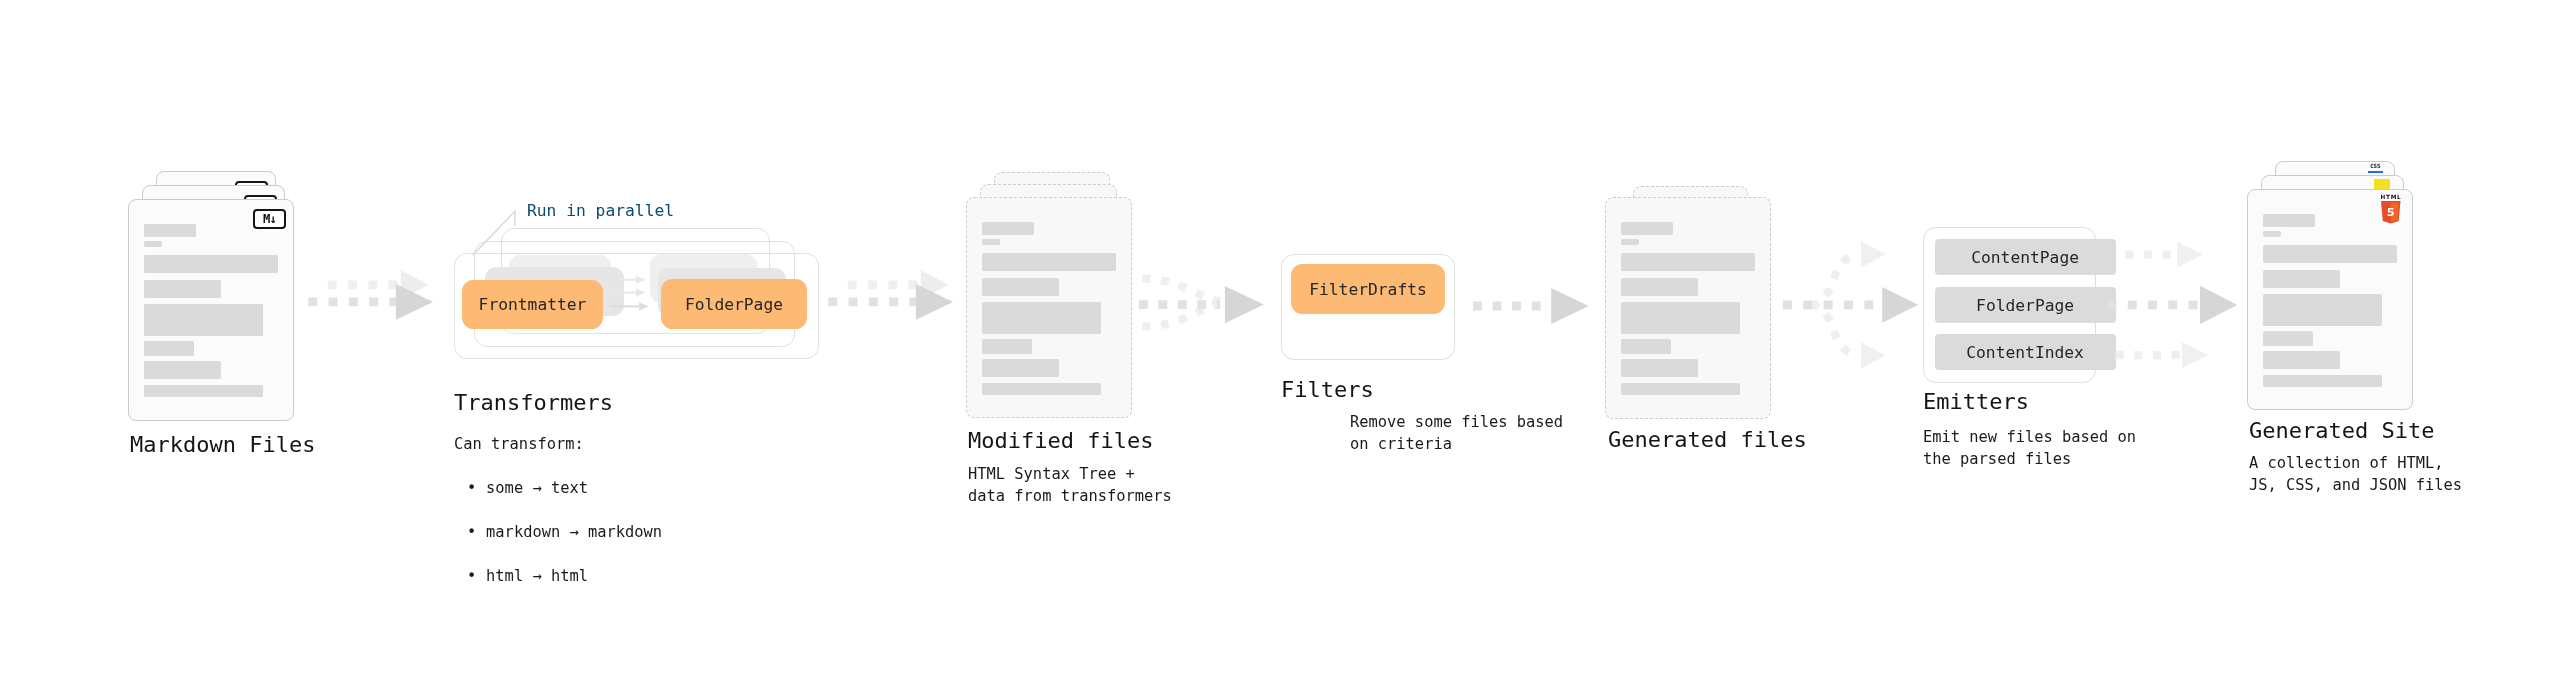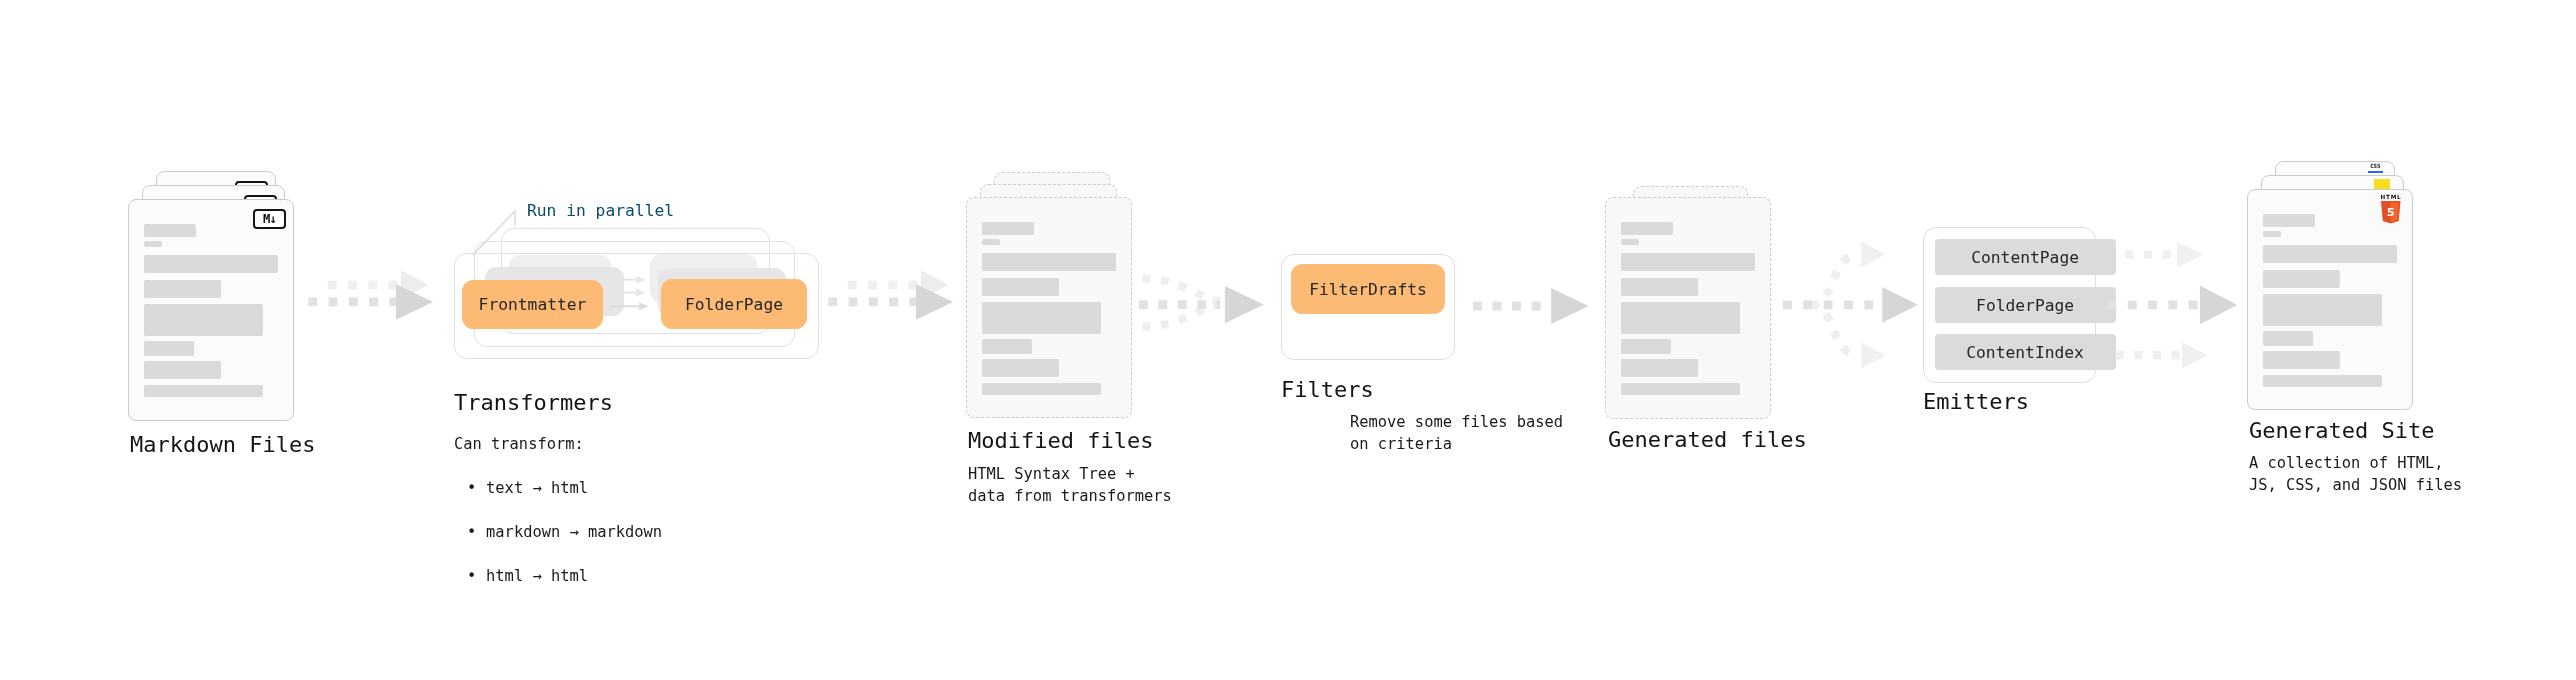--- a/index.html
+++ b/index.html
@@ -90,21 +90,21 @@
       <polygon points="34,7 34,17 46,12" fill="#e7e7e7"></polygon>
     <line x1="2" y1="28" x2="34" y2="28" stroke="#e7e7e7" stroke-width="2.5"></line>
       <polygon points="34,23 34,33 46,28" fill="#e7e7e7"></polygon>
     <line x1="2" y1="45" x2="38" y2="45" stroke="#dcdcdc" stroke-width="2.5"></line>
       <polygon points="38,40 38,50 50,45" fill="#dcdcdc"></polygon>
   </svg>
 
   <div class="h" style="left:454px;top:374px;margin-top:16px;">Transformers</div>
   <div class="d" style="left:454px;top:411px;">
     <div>Can transform:</div>
-    <div class="bullet"><span class="dot">•</span><span>text → html</span></div>
+    <div class="bullet"><span class="dot">•</span><span>some → text</span></div>
     <div class="bullet"><span class="dot">•</span><span>markdown → markdown</span></div>
     <div class="bullet"><span class="dot">•</span><span>html → html</span></div>
   </div>
 
   <svg style="left:825px;top:267px;" width="138" height="73" viewBox="0 0 170 90">
     <line x1="28" y1="22" x2="118" y2="22" stroke="#efefef" stroke-width="11" stroke-dasharray="11 14"></line>
     <polygon points="118,4 118,40 152,22" fill="#ededed"></polygon>
     <line x1="4" y1="43" x2="112" y2="43" stroke="#e1e1e1" stroke-width="11" stroke-dasharray="11 14"></line>
     <polygon points="112,21 112,65 158,43" fill="#d6d6d6"></polygon>
   </svg>
@@ -164,20 +164,22 @@
     <line x1="6" y1="82" x2="126" y2="82" stroke="#e1e1e1" stroke-width="11" stroke-dasharray="11 14"></line>
     <polygon points="128,60 128,104 172,82" fill="#d6d6d6"></polygon>
   </svg>
 
   <div class="box" style="left:1923px;top:227px;width:173px;height:156px;">
     <div class="epill" style="top:11.4px;">ContentPage</div>
     <div class="epill" style="top:59px;">FolderPage</div>
     <div class="epill" style="top:106px;">ContentIndex</div>
   </div>
   <div class="h" style="left:1923px;top:389px;">Emitters</div>
+  <div class="d" style="left:1923px;top:426px;">Emit new files based on
+the parsed files</div>
 
   <svg style="left:2101px;top:238px;" width="150" height="137" viewBox="0 0 185 168">
     <line x1="30" y1="20" x2="92" y2="20" stroke="#efefef" stroke-width="10" stroke-dasharray="10 13"></line>
     <polygon points="94,4 94,36 126,20" fill="#f0f0f0"></polygon>
     <line x1="8" y1="82" x2="120" y2="82" stroke="#e1e1e1" stroke-width="11" stroke-dasharray="11 14"></line>
     <polygon points="122,58 122,106 168,82" fill="#d6d6d6"></polygon>
     <line x1="18" y1="144" x2="98" y2="144" stroke="#efefef" stroke-width="10" stroke-dasharray="10 13"></line>
     <polygon points="100,128 100,160 132,144" fill="#f0f0f0"></polygon>
   </svg>
 

